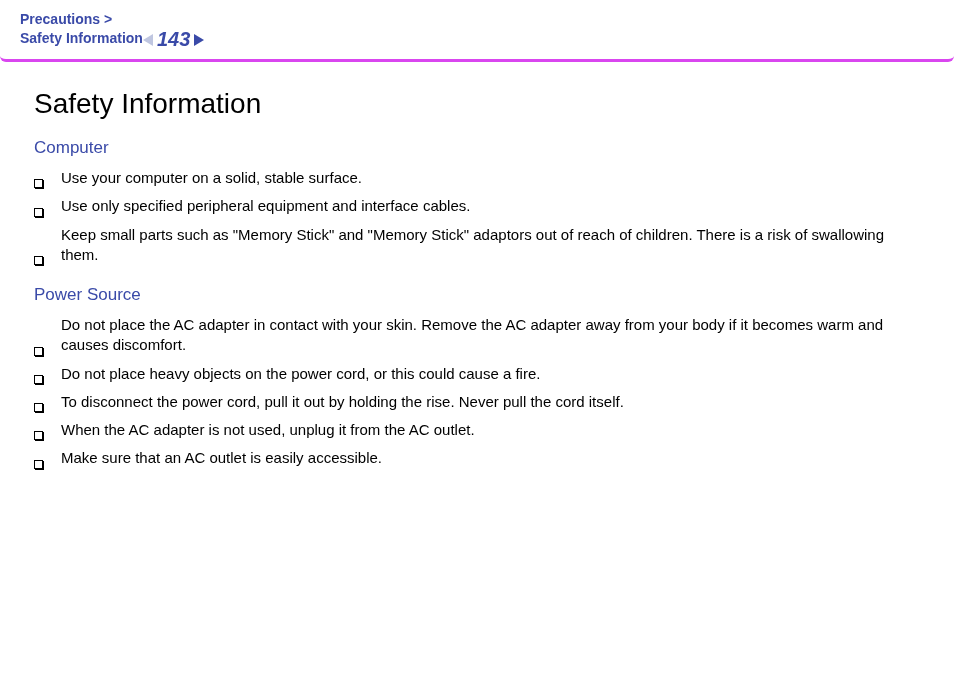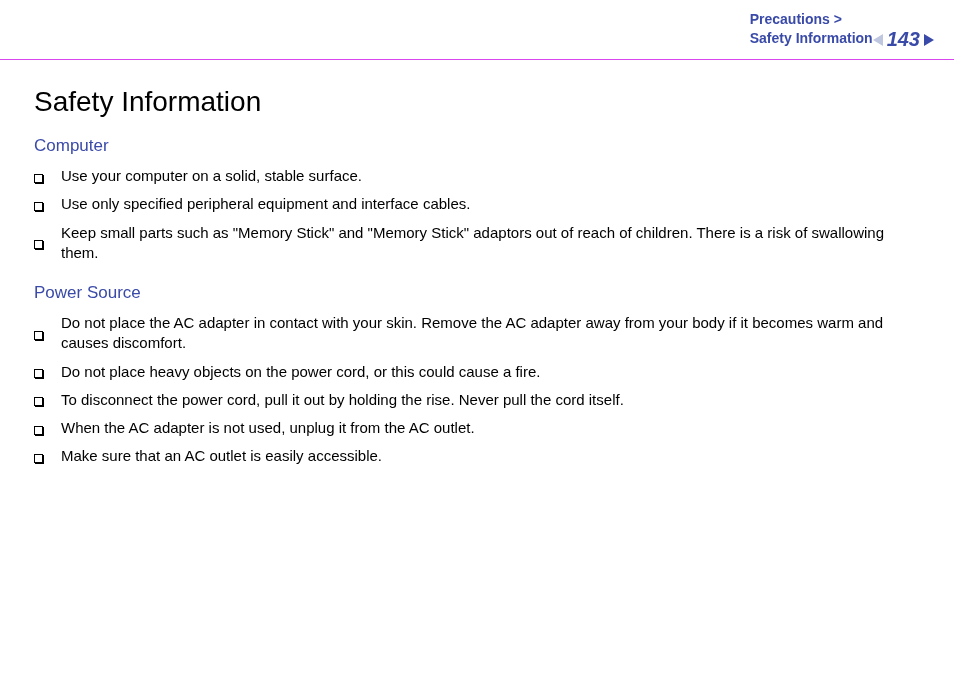--- a/index.html
+++ b/index.html
@@ -6,24 +6,25 @@
   body {
     font-family: Arial, Helvetica, sans-serif;
     width: 954px;
     height: 674px;
     background: #fff;
     color: #000;
     position: relative;
   }
   .header {
     display: flex;
-    justify-content: flex-end;
+    justify-content: flex-start;
     align-items: flex-start;
     padding: 10px 20px 8px 20px;
-    border-bottom: 1px solid #d946ef;
+    border-bottom: 3px solid #d946ef;
+    border-radius: 6px;
   }
   .breadcrumb {
     color: #3a4aa8;
     font-weight: bold;
     font-size: 14px;
     line-height: 1.35;
   }
   .page-nav {
     display: flex;
     align-items: center;
@@ -58,21 +59,21 @@
     font-weight: normal;
     margin-bottom: 10px;
     margin-top: 4px;
   }
   ul.bullets {
     list-style: none;
     margin-bottom: 20px;
   }
   ul.bullets li {
     display: flex;
-    align-items: center;
+    align-items: flex-end;
     font-size: 15px;
     line-height: 1.35;
     margin-bottom: 8px;
   }
   .bullet-mark {
     flex: 0 0 auto;
     width: 9px;
     height: 9px;
     border: 1.4px solid #000;
     margin-right: 18px;

